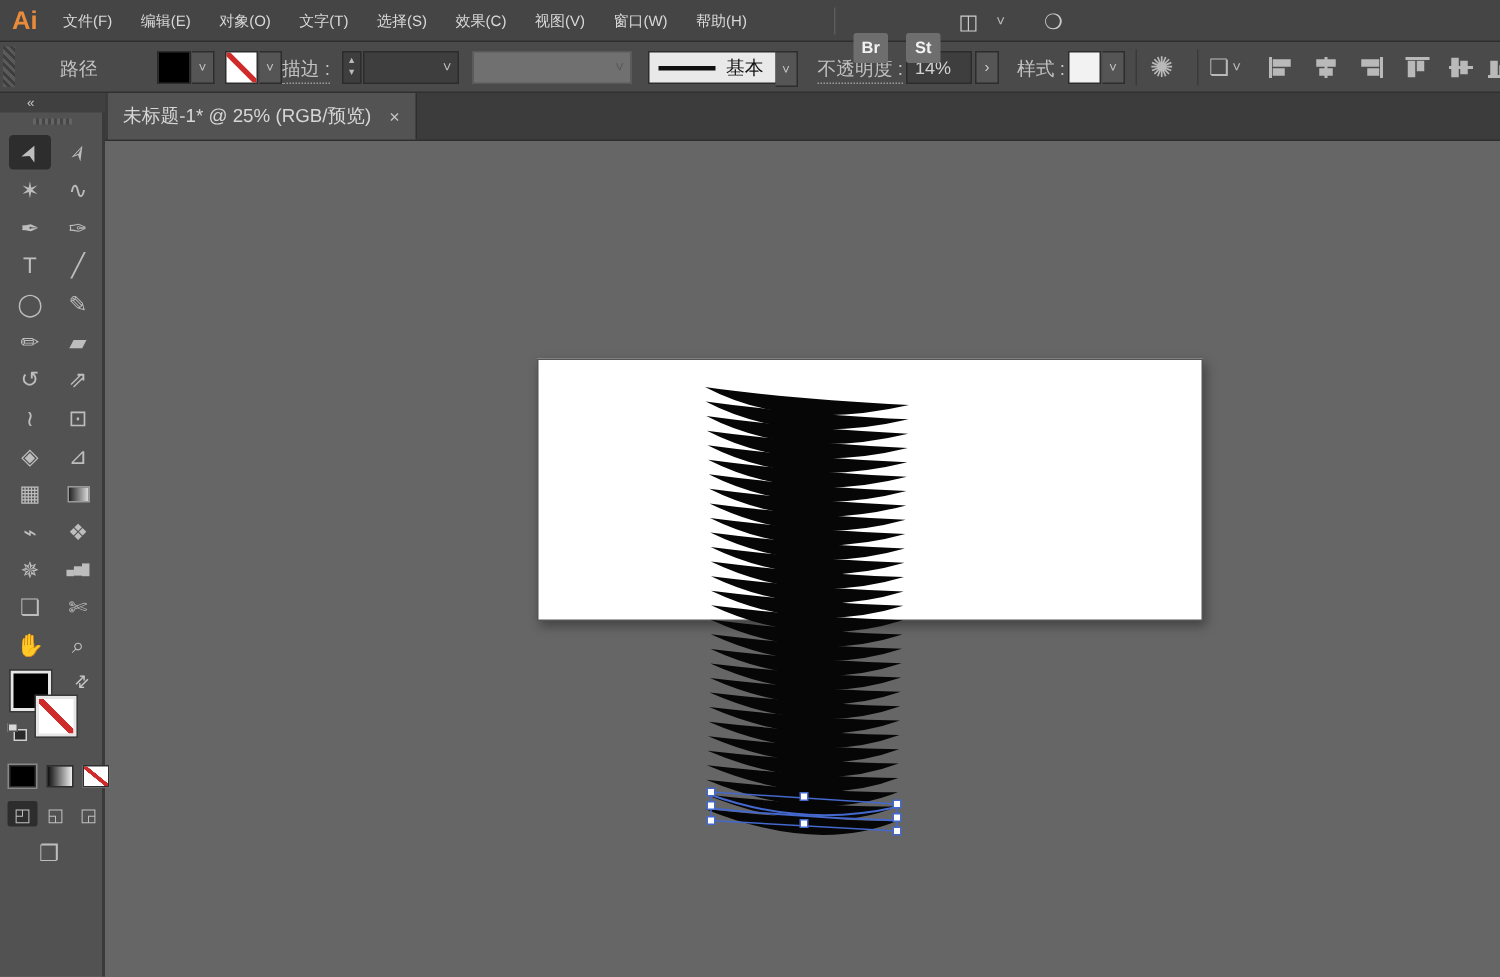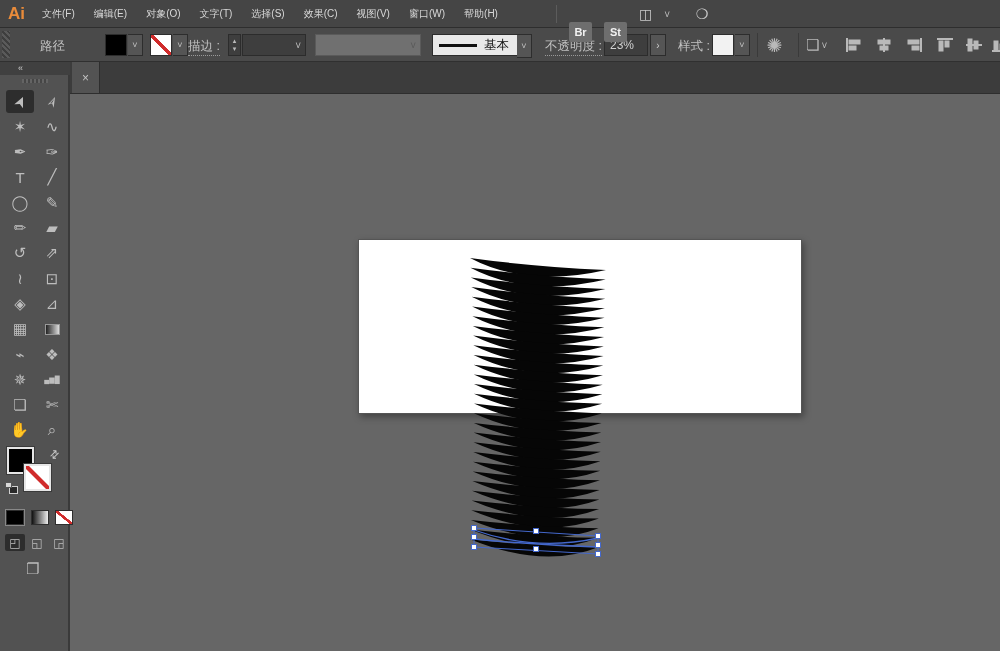--- a/index.html
+++ b/index.html
@@ -162,21 +162,21 @@
 
   <span id="basic-brush">
     <span class="stroke-line"></span>
     <span class="bb-label">基本</span>
   </span>
   <span class="chev-btn" style="left:517px; height:24px; top:6px;">
       <span>˅</span>
     </span>
 
   <span class="ob-label dotted-u" style="left:545px;">不透明度 :</span>
-  <span id="opacity-field">23%</span>
+  <span id="opacity-field">14%</span>
   <span id="opacity-more">›</span>
 
   <span class="ob-label" style="left:678px;">样式 :</span>
   <span class="swatch-btn" style="left:712px; background:#f2f2f2;"></span>
   <span class="chev-btn" style="left:735px;">
       <span>˅</span>
     </span>
 
   <span class="ob-sep" style="left:757px;"></span>
   <span id="recolor-btn">✺</span>
@@ -207,20 +207,21 @@
           <rect x="9" y="4" width="4" height="8"></rect>
         </svg></span><span class="align-btn" style="left: 991px;"><svg viewBox="0 0 18 16">
           <line x1="1" y1="14" x2="17" y2="14" stroke-width="2"></line>
           <rect x="3" y="4" width="4" height="9"></rect>
           <rect x="9" y="7" width="4" height="6"></rect>
         </svg></span></span>
 </div>
 
 <div id="tabbar">
   <div id="doc-tab">
+    <span class="tab-title">未标题-1* @ 25% (RGB/预览)</span>
     <span class="tab-close">×</span>
   </div>
 </div>
 
 <div id="toolbar">
   <div id="tb-collapse">«</div>
   <div id="tb-grip"></div>
   <div id="tool-grid">
       <div class="tool-cell selected" style="left: 6px; top: 28px;">
         <span class="g" style="transform: rotate(-65deg);">➤</span>

